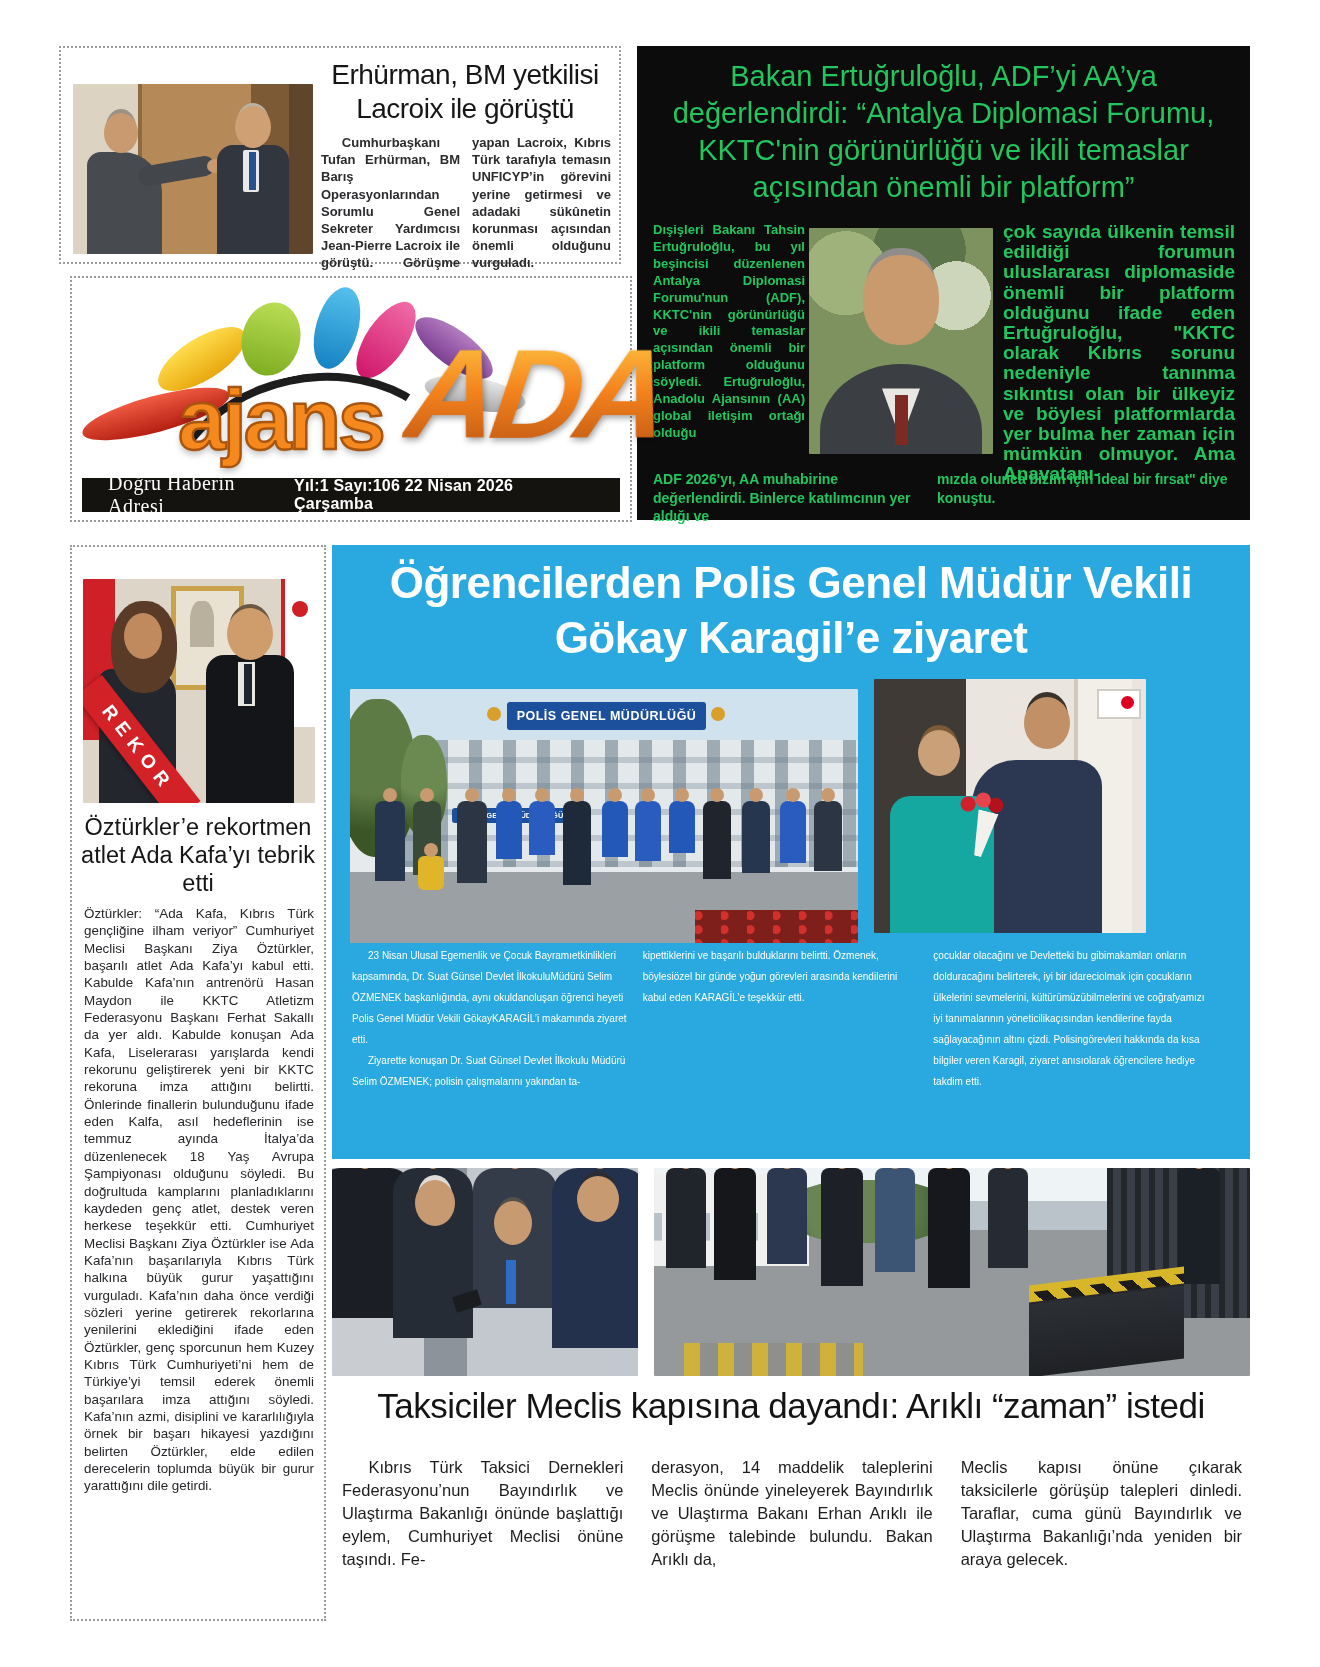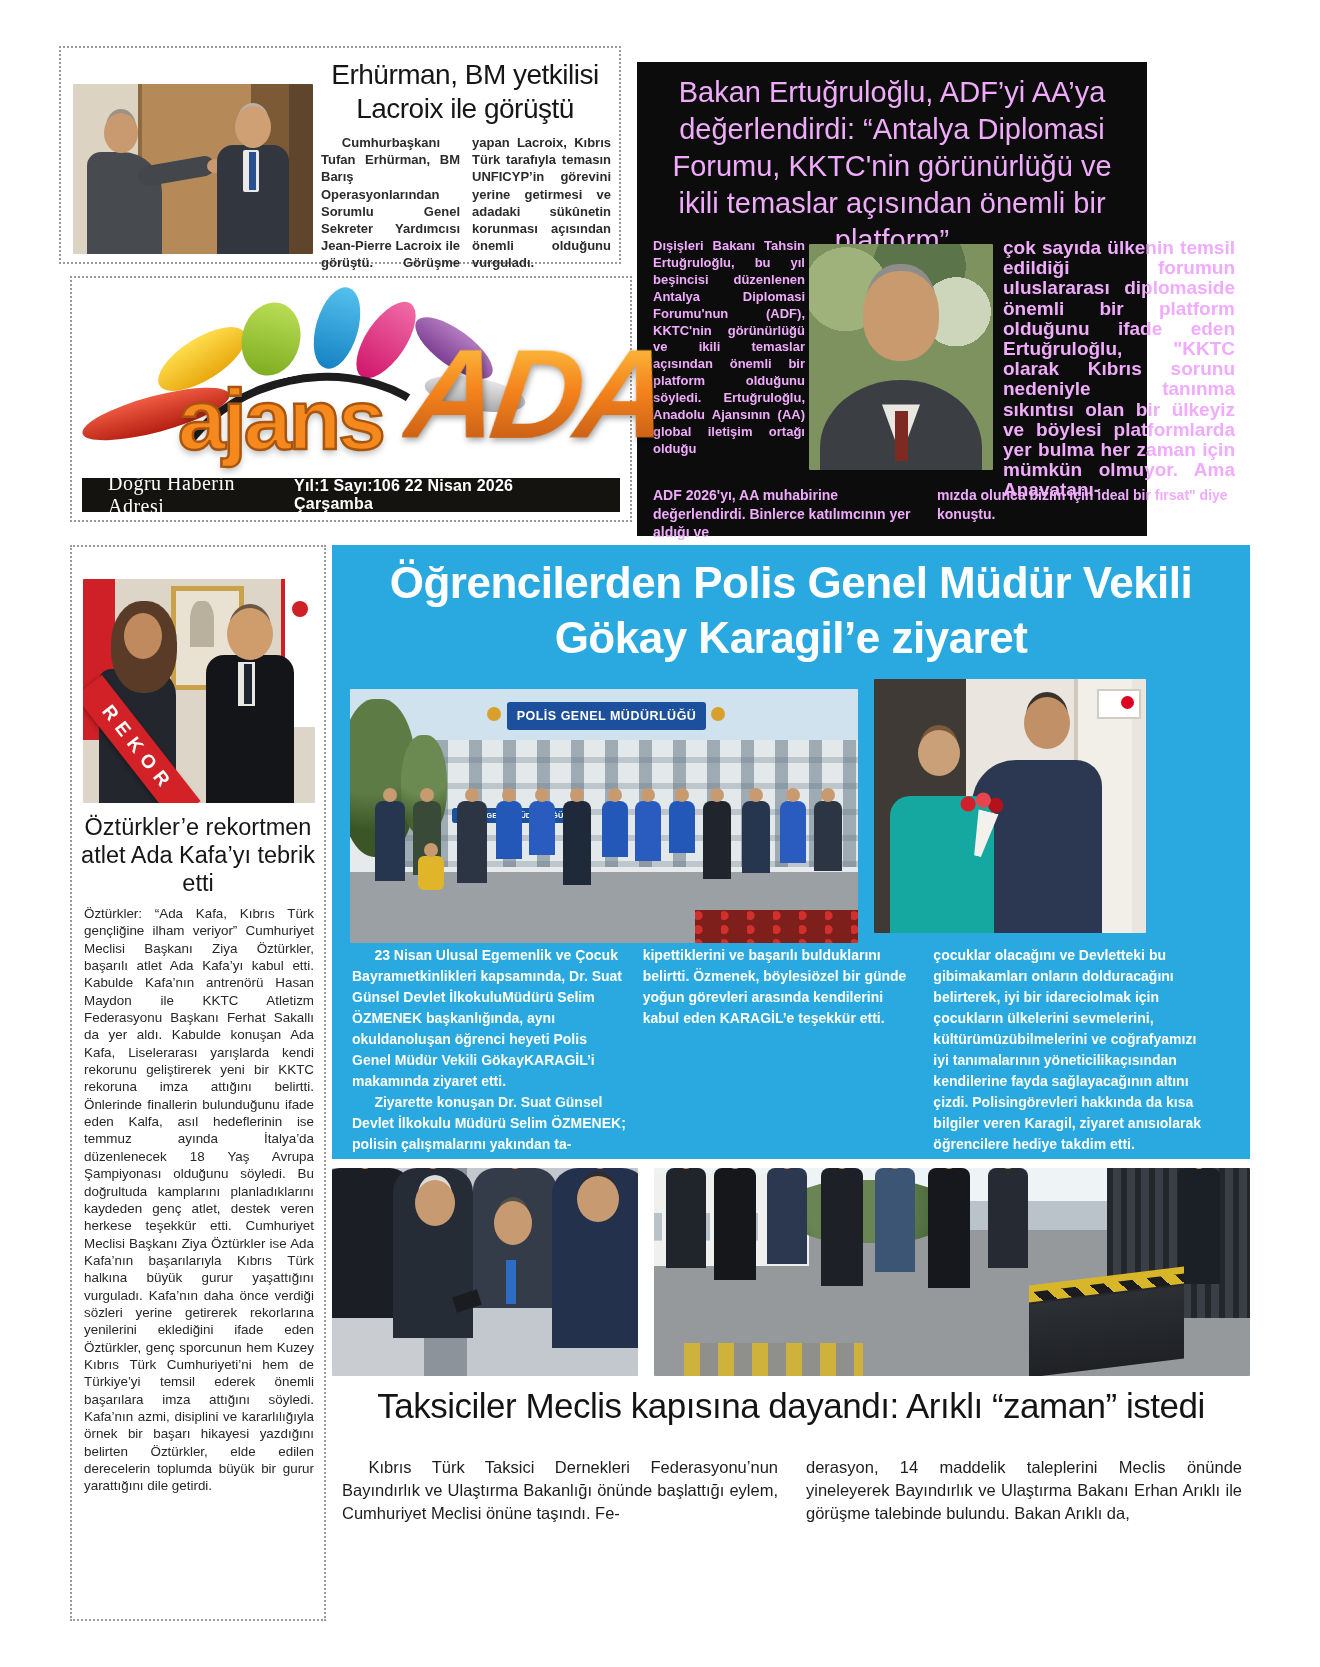--- a/index.html
+++ b/index.html
@@ -13,21 +13,21 @@
   #box-lacroix{left:59px;top:46px;width:562px;height:218px;}
   .lx-title{position:absolute;left:256px;top:10px;width:296px;text-align:center;
             font-size:28px;line-height:34px;font-weight:400;color:#161616;letter-spacing:-0.5px;}
   .lx-cols{position:absolute;left:260px;top:86px;width:290px;display:flex;gap:12px;
            font-size:13px;line-height:17.2px;font-weight:600;color:#2b2b2e;text-align:justify;}
   .lx-cols>div{flex:1;}
   .ind{text-indent:1.6em;margin:0;}
   .noind{text-indent:0;margin:0;}
 
   
-  #box-adf{position:absolute;left:637px;top:62px;width:510px;height:474px;background:#0c0c0c;color:#f0abfc;}
+  #box-adf{position:absolute;left:637px;top:46px;width:613px;height:474px;background:#0c0c0c;color:#22c55e;}
   .adf-title{position:absolute;left:0;top:12px;width:100%;padding:0 18px;box-sizing:border-box;
              text-align:center;font-size:29px;line-height:37px;font-weight:400;}
   .adf-c1{position:absolute;left:16px;top:176px;width:152px;font-size:13px;line-height:16.9px;font-weight:700;text-align:justify;}
   .adf-c2{position:absolute;left:366px;top:176px;width:232px;font-size:19px;line-height:20.2px;font-weight:700;text-align:justify;}
   .adf-b1{position:absolute;left:16px;top:424px;width:266px;font-size:14px;line-height:18.5px;font-weight:700;}
   .adf-b2{position:absolute;left:300px;top:424px;width:298px;font-size:14px;line-height:18.5px;font-weight:700;}
   #p2{left:172px;top:182px;width:184px;height:226px;}
 
   
   #box-logo{left:70px;top:276px;width:562px;height:246px;}
@@ -54,21 +54,21 @@
            font-weight:500;color:#27272b;text-align:justify;}
   #p3{left:11px;top:32px;width:232px;height:224px;}
 
   
   #box-karagil{position:absolute;left:332px;top:545px;width:918px;height:614px;background:#29a9e0;}
   .kg-title{position:absolute;top:10px;left:0;width:100%;text-align:center;color:#fff;
             font-size:44px;line-height:55px;font-weight:700;letter-spacing:-0.5px;}
   #p4{left:18px;top:144px;width:508px;height:254px;}
   #p5{left:542px;top:134px;width:272px;height:254px;}
   .kg-cols{position:absolute;left:20px;top:400px;width:856px;display:flex;gap:16px;color:#fff;
-           font-size:14px;line-height:21px;font-weight:700;}
+           font-size:10px;line-height:21px;font-weight:400;}
   .kg-cols>div{flex:1;}
 
   
   #p6{left:332px;top:1168px;width:306px;height:208px;}
   #p7{left:654px;top:1168px;width:596px;height:208px;}
   .tk-title{position:absolute;left:332px;top:1386px;width:918px;text-align:center;
             font-size:35px;font-weight:400;color:#141414;letter-spacing:-0.5px;}
   .tk-cols{position:absolute;left:342px;top:1448px;width:900px;display:flex;gap:28px;
            font-size:16.5px;line-height:23px;font-weight:400;color:#1d1d1f;text-align:justify;}
   .tk-cols>div{flex:1;margin-top:8px;}
@@ -247,15 +247,18 @@
   </div>
 
   <div class="tk-title">Taksiciler Meclis kapısına dayandı: Arıklı “zaman” istedi</div>
   <div class="tk-cols">
     <div>
         <p class="ind">Kıbrıs Türk Taksici Dernekleri Federasyonu’nun Bayındırlık ve Ulaştırma Bakanlığı önünde başlattığı eylem, Cumhuriyet Meclisi önüne taşındı. Fe-</p>
       </div>
     <div>
         <p class="noind">derasyon, 14 maddelik taleplerini Meclis önünde yineleyerek Bayındırlık ve Ulaştırma Bakanı Erhan Arıklı ile görüşme talebinde bulundu. Bakan Arıklı da,</p>
       </div>
+    <div>
+        <p class="noind">Meclis kapısı önüne çıkarak taksicilerle görüşüp talepleri dinledi. Taraflar, cuma günü Bayındırlık ve Ulaştırma Bakanlığı’nda yeniden bir araya gelecek.</p>
+      </div>
   </div>
 
 </div>
 
 </body></html>

